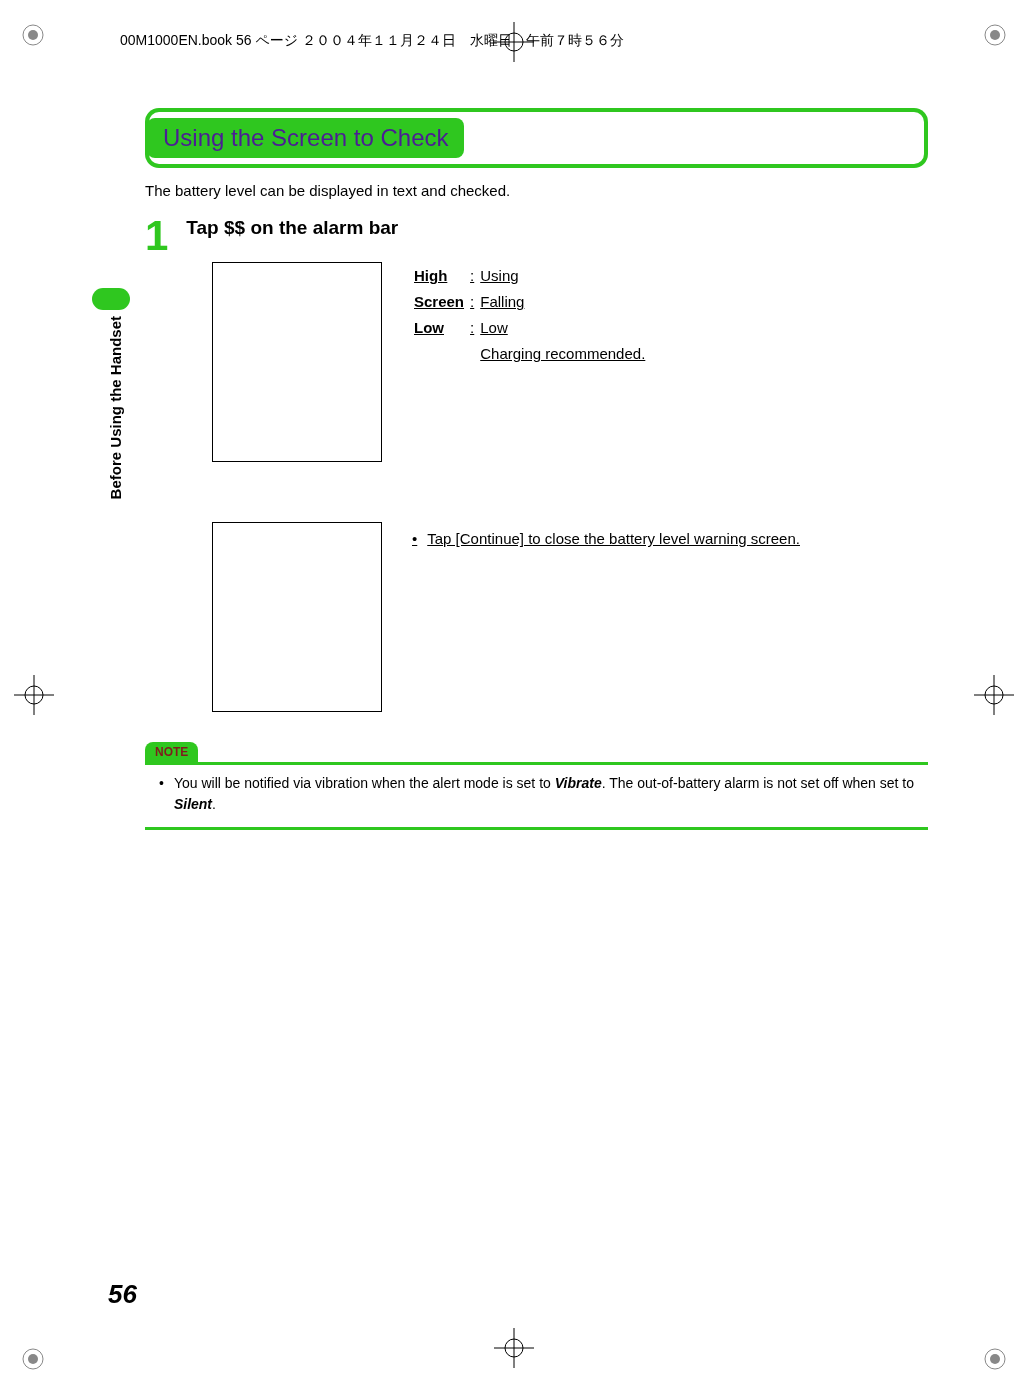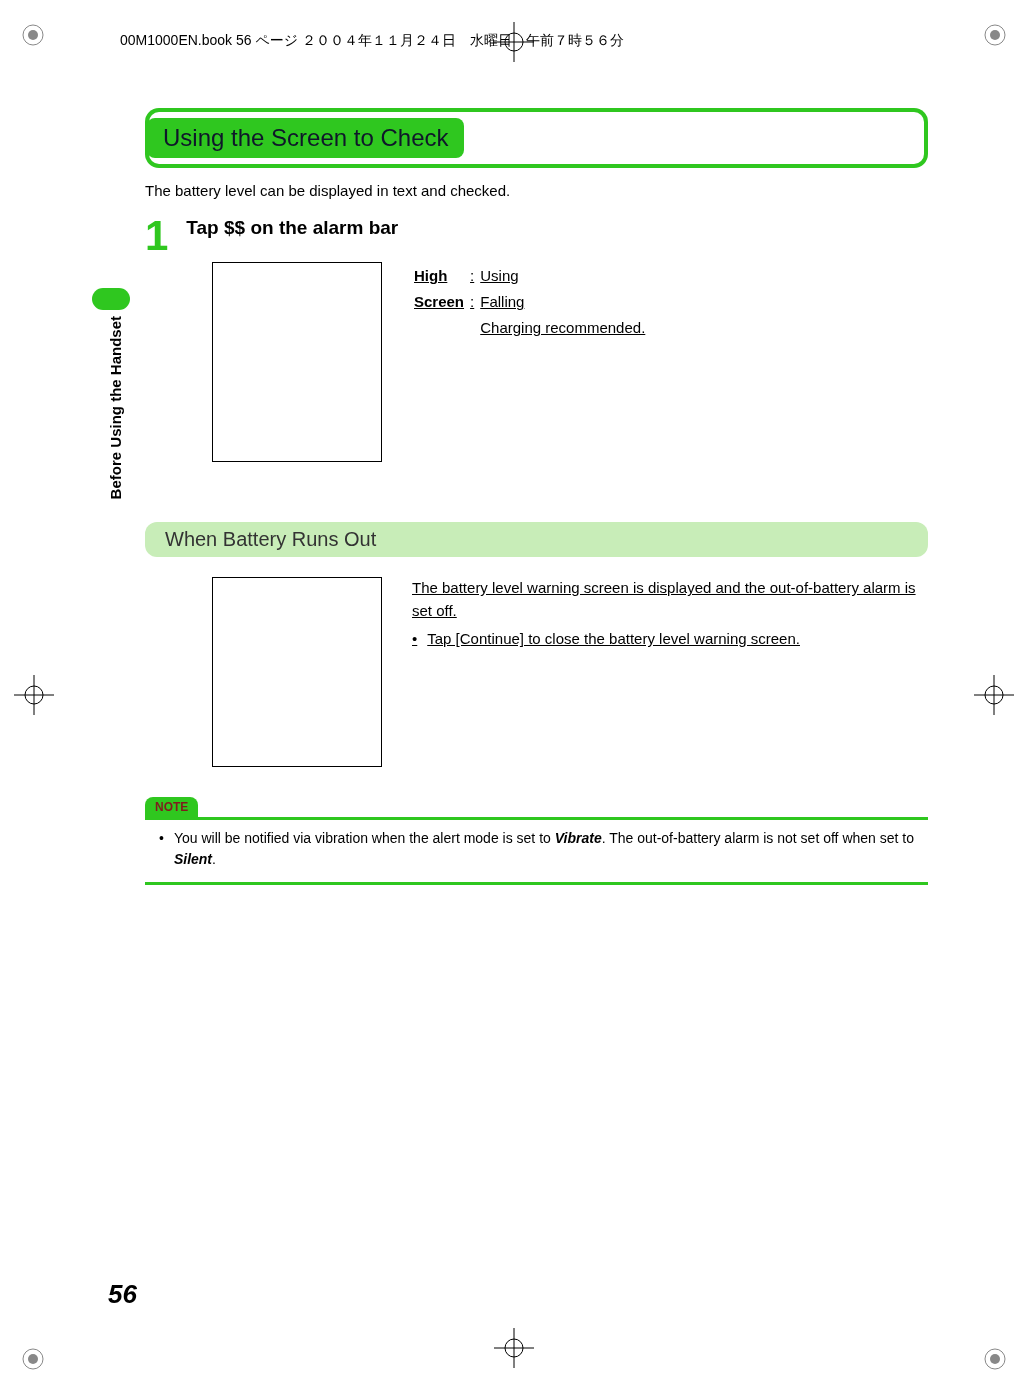--- a/index.html
+++ b/index.html
@@ -78,21 +78,21 @@
     }
     .heading-inner {
       background: #fff;
       border-radius: 10px;
       padding: 6px 6px 6px 0;
       display: flex;
       align-items: center;
     }
     .heading-pill {
       background: #2fc71f;
-      color: #0f172a;
+      color: #4c1d95;
       font-size: 24px;
       padding: 6px 16px;
       border-radius: 8px;
       margin-left: -2px;
     }
 
     .intro-text {
       margin-left: 45px;
       font-size: 15px;
       margin-bottom: 18px;
@@ -286,36 +286,37 @@
         <td class="lbl">High</td>
             <td>:</td>
             <td>Using</td>
       </tr>
       <tr>
         <td class="lbl">Screen</td>
             <td>:</td>
             <td>Falling</td>
       </tr>
       <tr>
+        <td class="lbl">Low</td>
+            <td>:</td>
+            <td>Low</td>
+      </tr>
+      <tr>
         <td></td>
             <td></td>
             <td>Charging recommended.</td>
       </tr>
     </tbody>
       </table>
   </div>
 
-  <div class="sub-heading-bar">
-    <span class="sub-heading-text">When Battery Runs Out</span>
-  </div>
 
   <div class="screenshot-row" style="margin-bottom:30px;">
     <div class="screenshot-box sm"></div>
     <div class="paragraph-area">
-      <div>The battery level warning screen is displayed and the out-of-battery alarm is set off.</div>
       <div class="bullet-row">
         <span>•</span>
         <span>Tap [Continue] to close the battery level warning screen.</span>
       </div>
     </div>
   </div>
 
   <div class="note-box">
     <span class="note-tab">NOTE</span>
     <div class="note-body">

